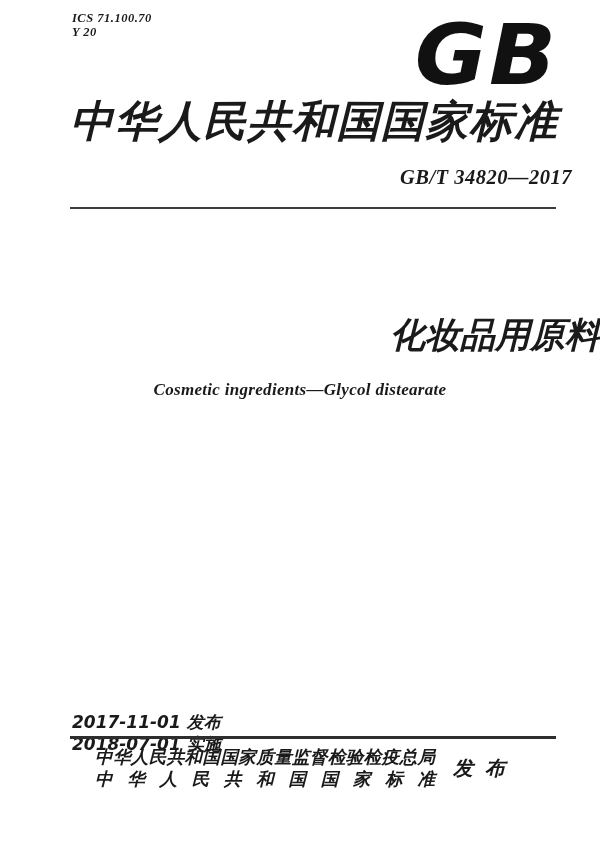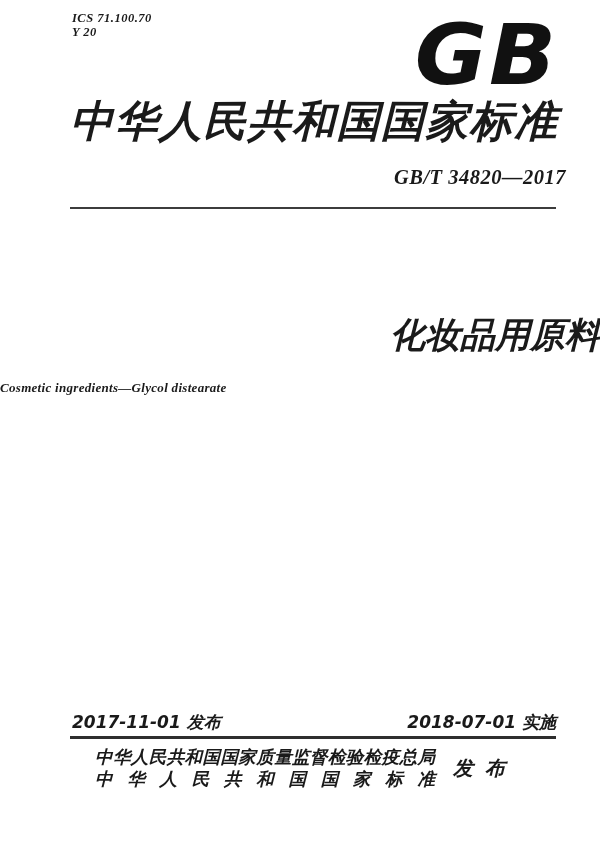--- a/index.html
+++ b/index.html
@@ -57,21 +57,21 @@
     line-height: 42px;
     text-align: justify;
     text-align-last: justify;
     white-space: nowrap;
     text-justify: inter-character;
   }
 
   
   .std-number {
     position: absolute;
-    right: 34px;
+    right: 28px;
     top: 166px;
     font-family: "Liberation Serif", serif;
     font-weight: bold;
     font-size: 20.5px;
     letter-spacing: 0.5px;
   }
 
   .rule-top {
     position: absolute;
     left: 70px;
@@ -96,39 +96,40 @@
     font-size: 35px;
     line-height: 40px;
   }
 
   
   .doc-subtitle {
     position: absolute;
     left: 0;
     top: 380px;
     width: 600px;
-    text-align: left;
-    font-family: "Liberation Serif", "DejaVu Serif", serif;
-    font-weight: bold;
-    font-size: 13px;
+    text-align: center;
+    font-family: "Liberation Serif", "DejaVu Serif", serif;
+    font-weight: bold;
+    font-size: 17px;
     letter-spacing: 0.3px;
   }
 
   
   .dates-row {
     position: absolute;
     left: 72px;
     right: 44px;
     top: 711px;
     display: flex;
     justify-content: space-between;
     font-family: "DejaVu Sans", "Liberation Sans", sans-serif;
     font-weight: bold;
     font-size: 17px;
     line-height: 22px;
+    flex-direction: column;
   }
 
   .rule-bottom {
     position: absolute;
     left: 70px;
     right: 44px;
     top: 736px;
     height: 3px;
     border: none;
     margin: 0;

